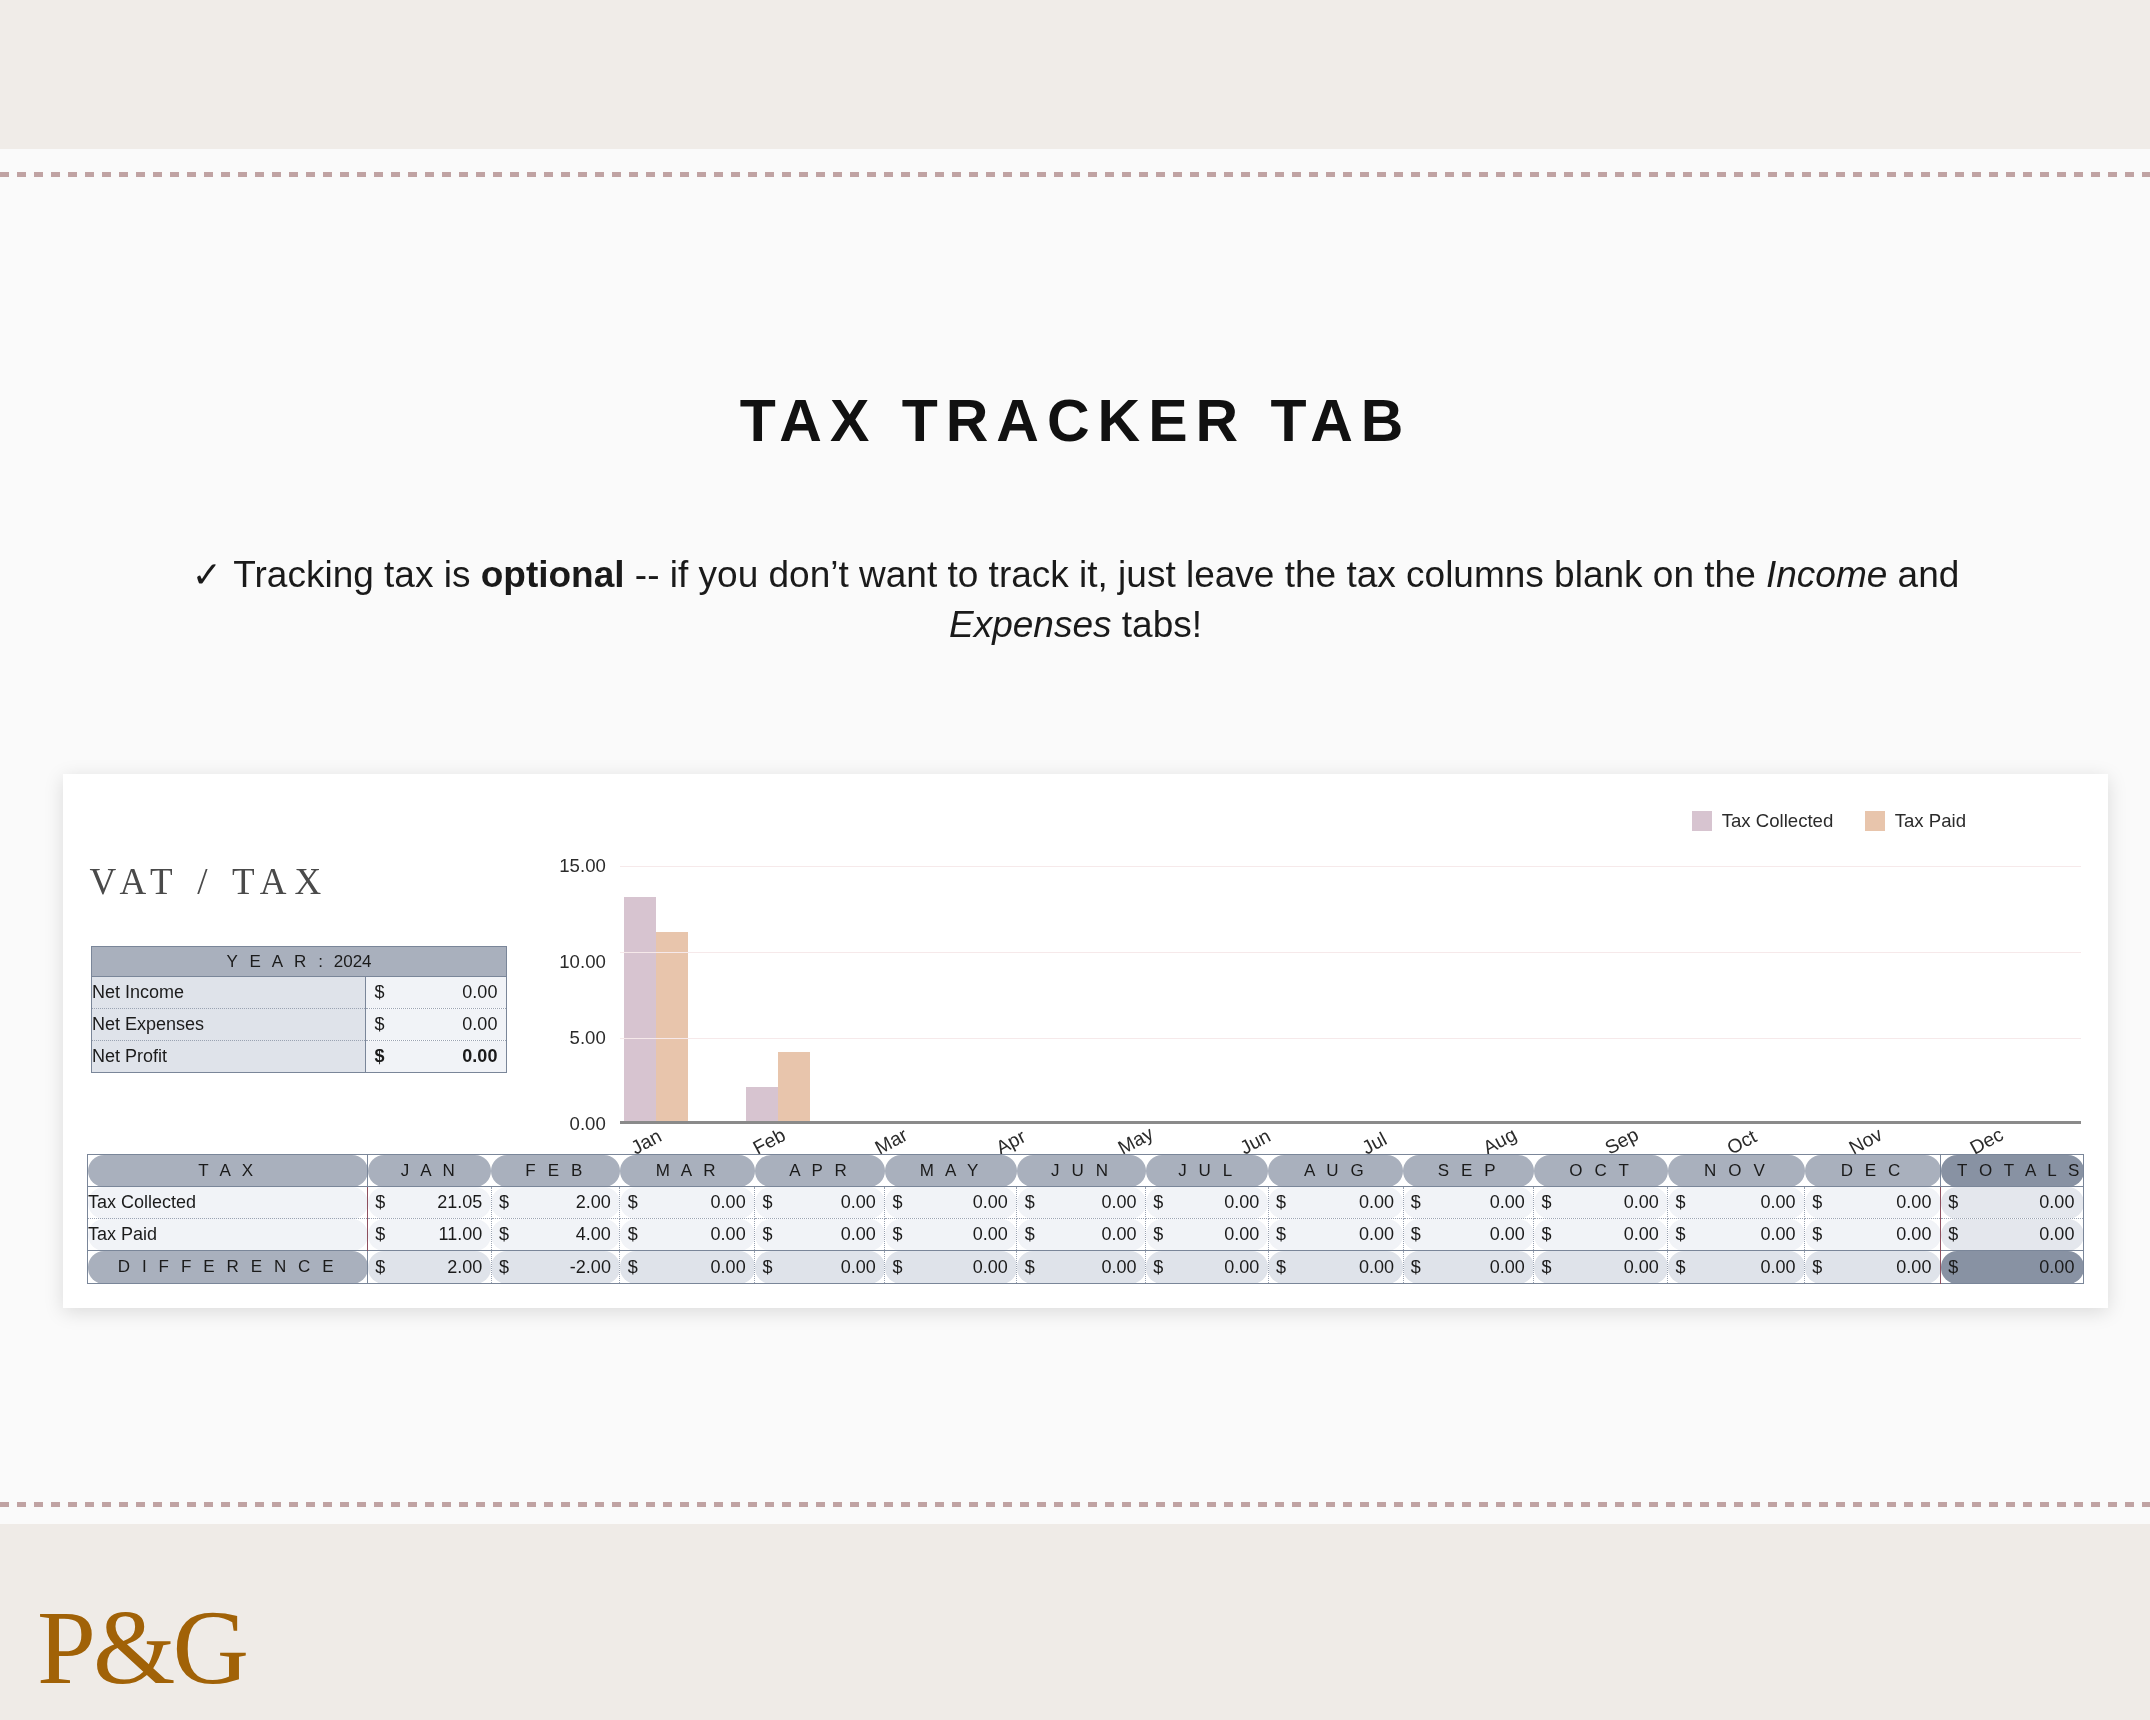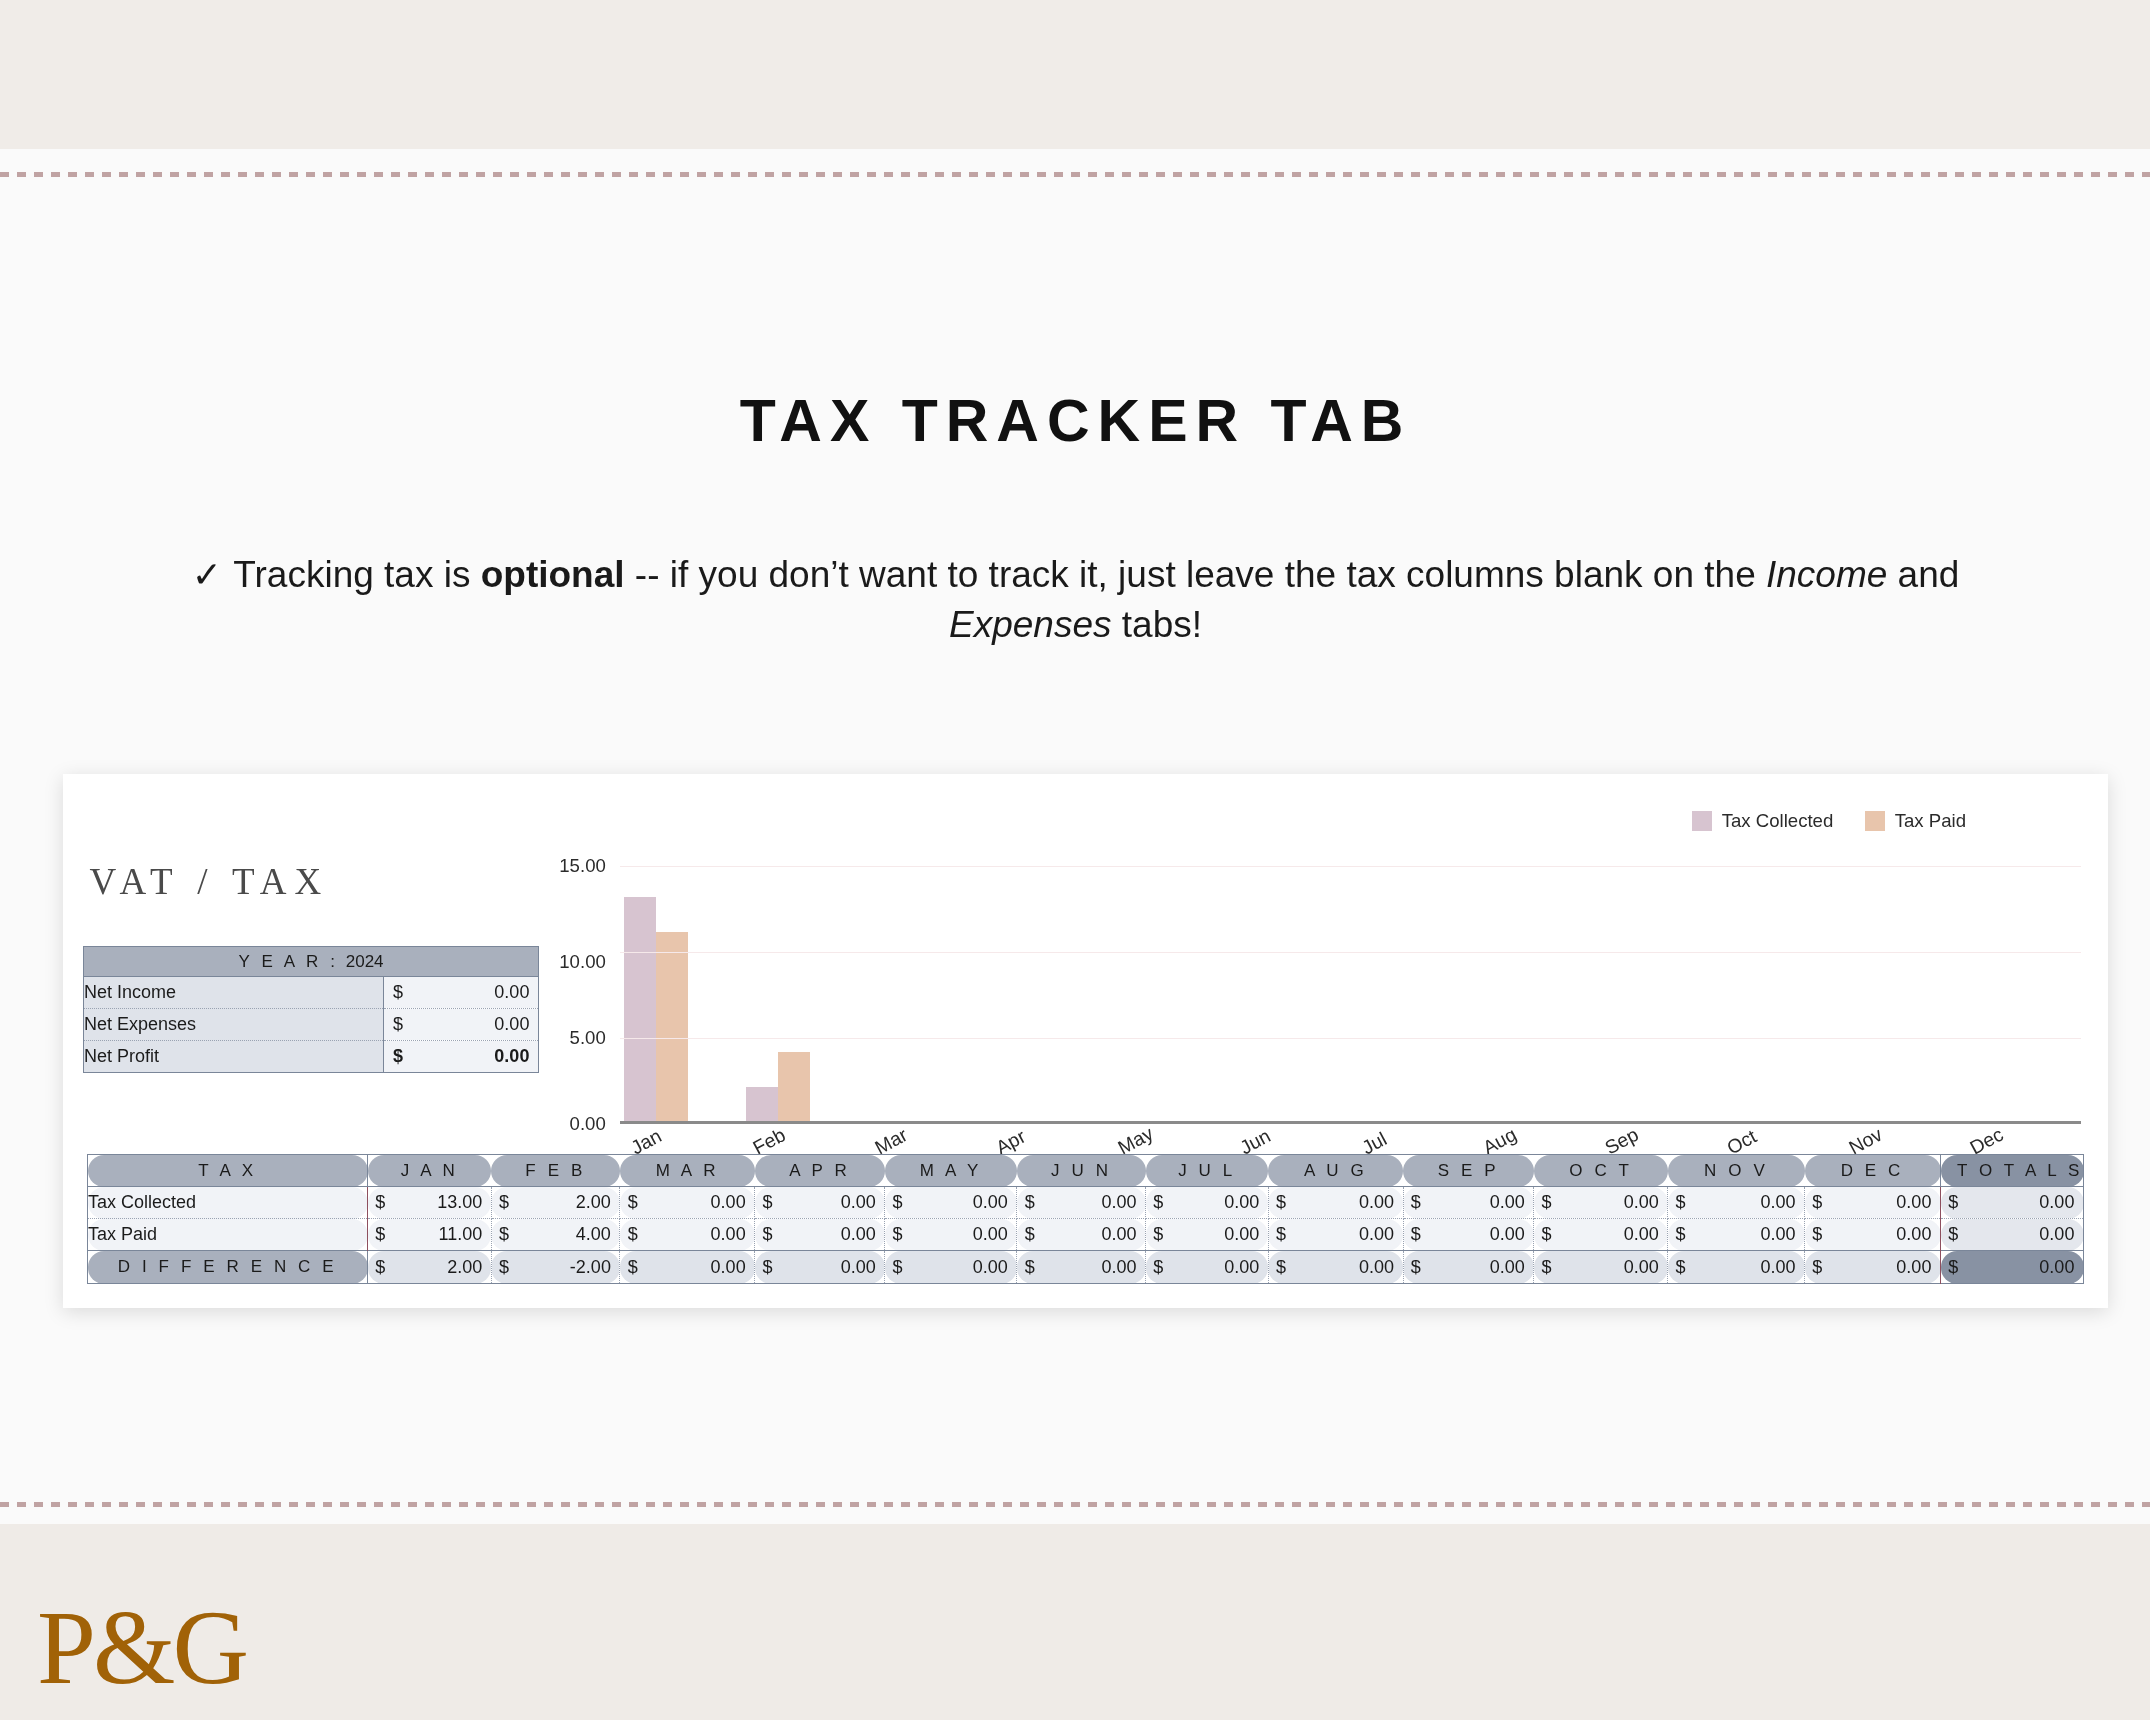--- a/index.html
+++ b/index.html
@@ -72,22 +72,22 @@
   
   .vat-title {
     position:absolute; left:26.5px; top:86px;
     font-family:"Liberation Serif", serif;
     font-size:37px; color:#4a4a4a; letter-spacing:8px;
     font-weight:400;
   }
 
   
   .summary {
-    position:absolute; left:20px; top:172px;
-    width:456px;
+    position:absolute; left:28px; top:172px;
+    width:416px;
     border:1.4px solid #7a8699;
     border-collapse:collapse;
     font-size:18px;
   }
   .summary td { padding:0; }
   .summary .sum-head {
     background:#a9b0bd; color:#1b1b1b;
     text-align:center; letter-spacing:3.6px;
     font-size:17px; height:30px; border-bottom:1.4px solid #7a8699;
   }
@@ -388,21 +388,21 @@
           <th>N O V</th>
           <th>D E C</th>
           <th class="totcol">T O T A L S</th>
         </tr>
     </thead>
     <tbody id="dt-body">
         <tr class="dt-row dt-sep">
           <td class="dt-name">Tax Collected</td>
           <td class="dt-cell">
             <span class="cur">$</span>
-            <span class="amt">13.00</span>
+            <span class="amt">21.05</span>
           </td>
           <td class="dt-cell">
             <span class="cur">$</span>
             <span class="amt">2.00</span>
           </td>
           <td class="dt-cell">
             <span class="cur">$</span>
             <span class="amt">0.00</span>
           </td>
           <td class="dt-cell">

